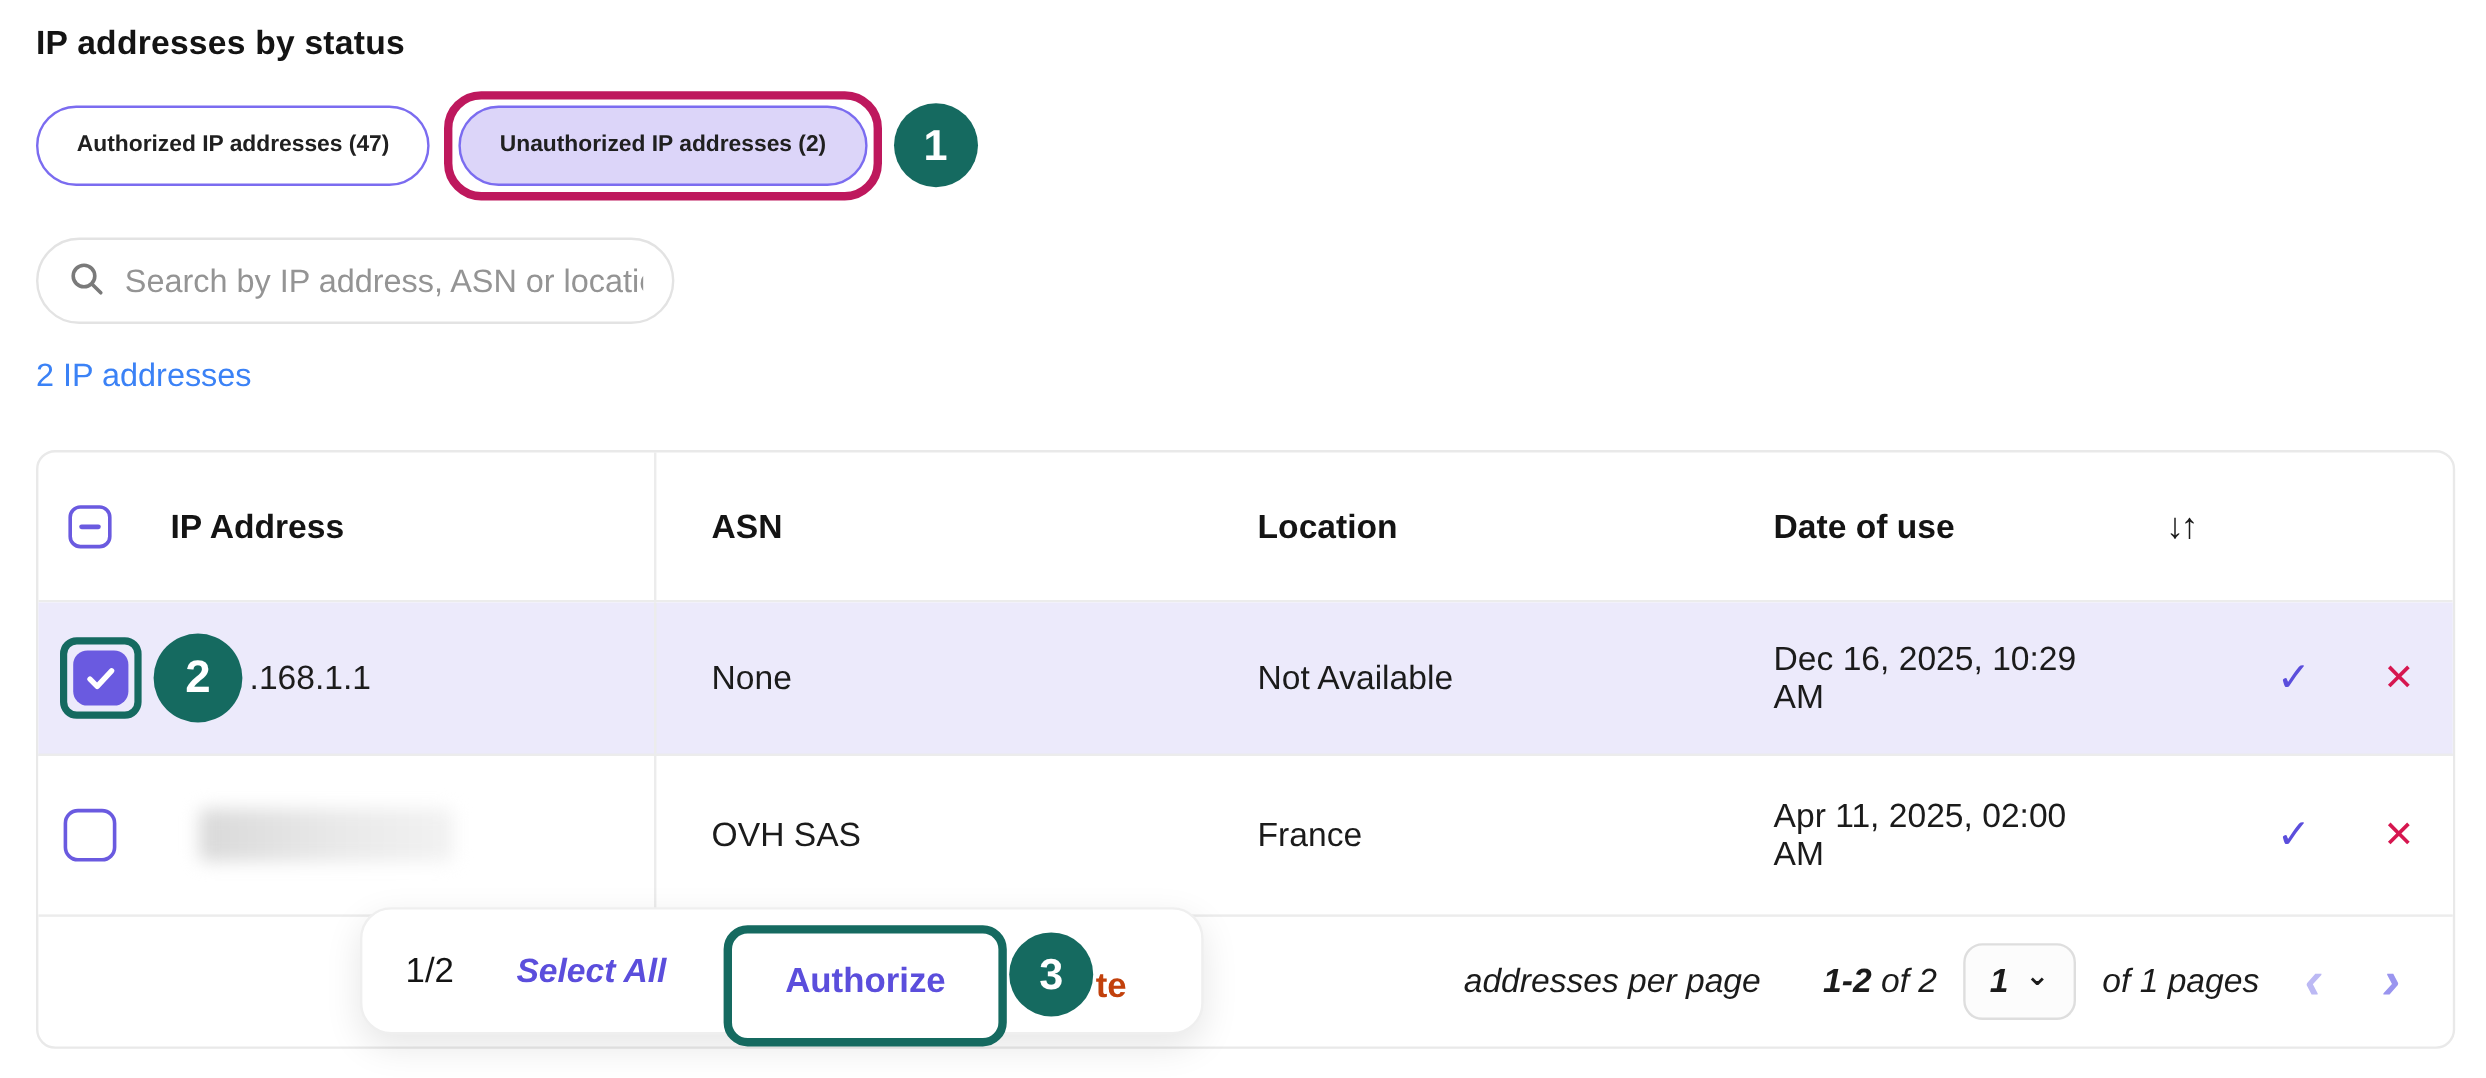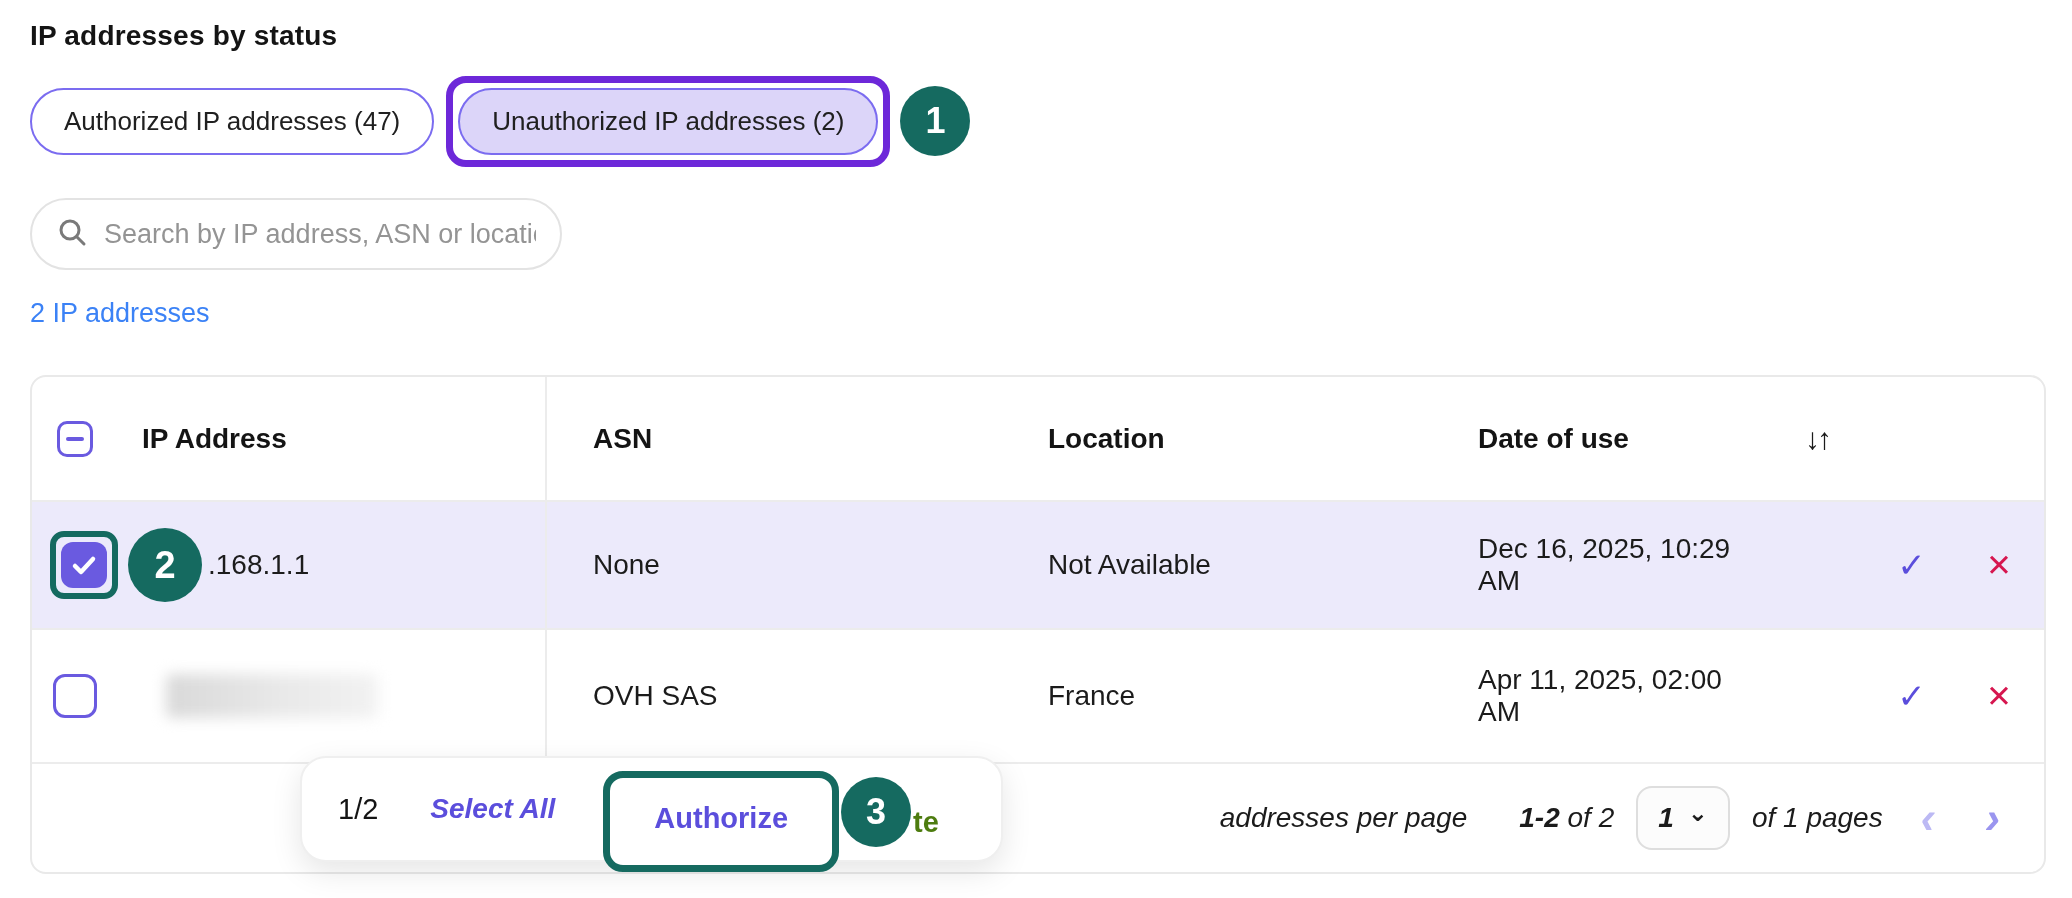--- a/index.html
+++ b/index.html
@@ -6,23 +6,23 @@
   html,body { width:2072px; height:898px; background:#ffffff; overflow:hidden; }
   body { font-family:"Liberation Sans","DejaVu Sans",sans-serif; color:#1b1b1b; }
   .page { position:relative; width:2072px; height:688px; padding:20px 26px 0 30px; }
 
   
   .page-title { font-size:28px; font-weight:700; color:#141414; letter-spacing:.2px; }
 
   .pills-row { display:flex; align-items:center; margin-top:22px; height:94px; }
   .pill { display:flex; align-items:center; height:67px; padding:0 32px;
           border:2px solid #7b6cf0; border-radius:36px; background:#ffffff;
-          font-size:26px; color:#202020; cursor:pointer; white-space:nowrap; }
+          font-size:19px; color:#202020; cursor:pointer; white-space:nowrap;font-weight:bold; }
   .pill.active { background:#dcd5f9; }
-  .annotation-ring { border:7px solid #6d28d9; border-radius:20px; padding:5px; margin-left:12px; background:#fff; }
+  .annotation-ring { border:7px solid #be185d; border-radius:31px; padding:5px; margin-left:12px; background:#fff; }
   .step-badge { width:70px; height:70px; border-radius:50%; background:#156a60; color:#ffffff;
                 font-size:36px; font-weight:700; display:flex; align-items:center; justify-content:center; flex:0 0 auto; }
   .badge-1 { margin-left:10px; }
 
   
   .search-bar { margin-top:30px; width:532px; height:72px; border:2px solid #e3e3e3; border-radius:36px;
                 display:flex; align-items:center; padding:0 24px; background:#fff; }
   .search-bar svg { flex:0 0 auto; }
   .search-bar input { border:none; outline:none; flex:1; margin-left:16px; font-size:27px;
                       font-family:"Liberation Sans","DejaVu Sans",sans-serif; color:#333; background:transparent; }
@@ -82,21 +82,21 @@
   .action-bar { position:absolute; left:300px; top:756px; height:106px;
                 display:flex; align-items:center; padding:0 62px 0 36px;
                 background:#ffffff; border:2px solid #efefef; border-radius:26px;
                 box-shadow:0 10px 30px rgba(0,0,0,.10); z-index:5; }
   .sel-count { font-size:29px; font-weight:400; color:#141414; }
   .select-all { margin-left:52px; font-size:28px; font-weight:700; color:#5b4edc; cursor:pointer;font-style:italic; }
   .authorize-ring { margin-left:48px; margin-bottom:-24px; border:7px solid #156a60; border-radius:20px;
                     background:#fff; padding:24px 44px 30px; }
   .authorize-btn { font-size:29px; font-weight:700; color:#5b4edc; cursor:pointer; }
   .badge-3 { margin-left:2px; margin-bottom:-6px; z-index:2; position:relative; }
-  .delete-partial { margin-left:-14px; font-size:29px; font-weight:700; color:#4d7c0f; cursor:pointer; position:relative; z-index:1; padding-left:16px;margin-top:26px; }
+  .delete-partial { margin-left:-14px; font-size:29px; font-weight:700; color:#c2410c; cursor:pointer; position:relative; z-index:1; padding-left:16px;margin-top:26px; }
 </style>
 </head>
 <body>
 
 <div class="page">
 
   <div class="page-title">IP addresses by status</div>
 
   <div class="pills-row">
     <button class="pill">Authorized IP addresses (47)</button>

